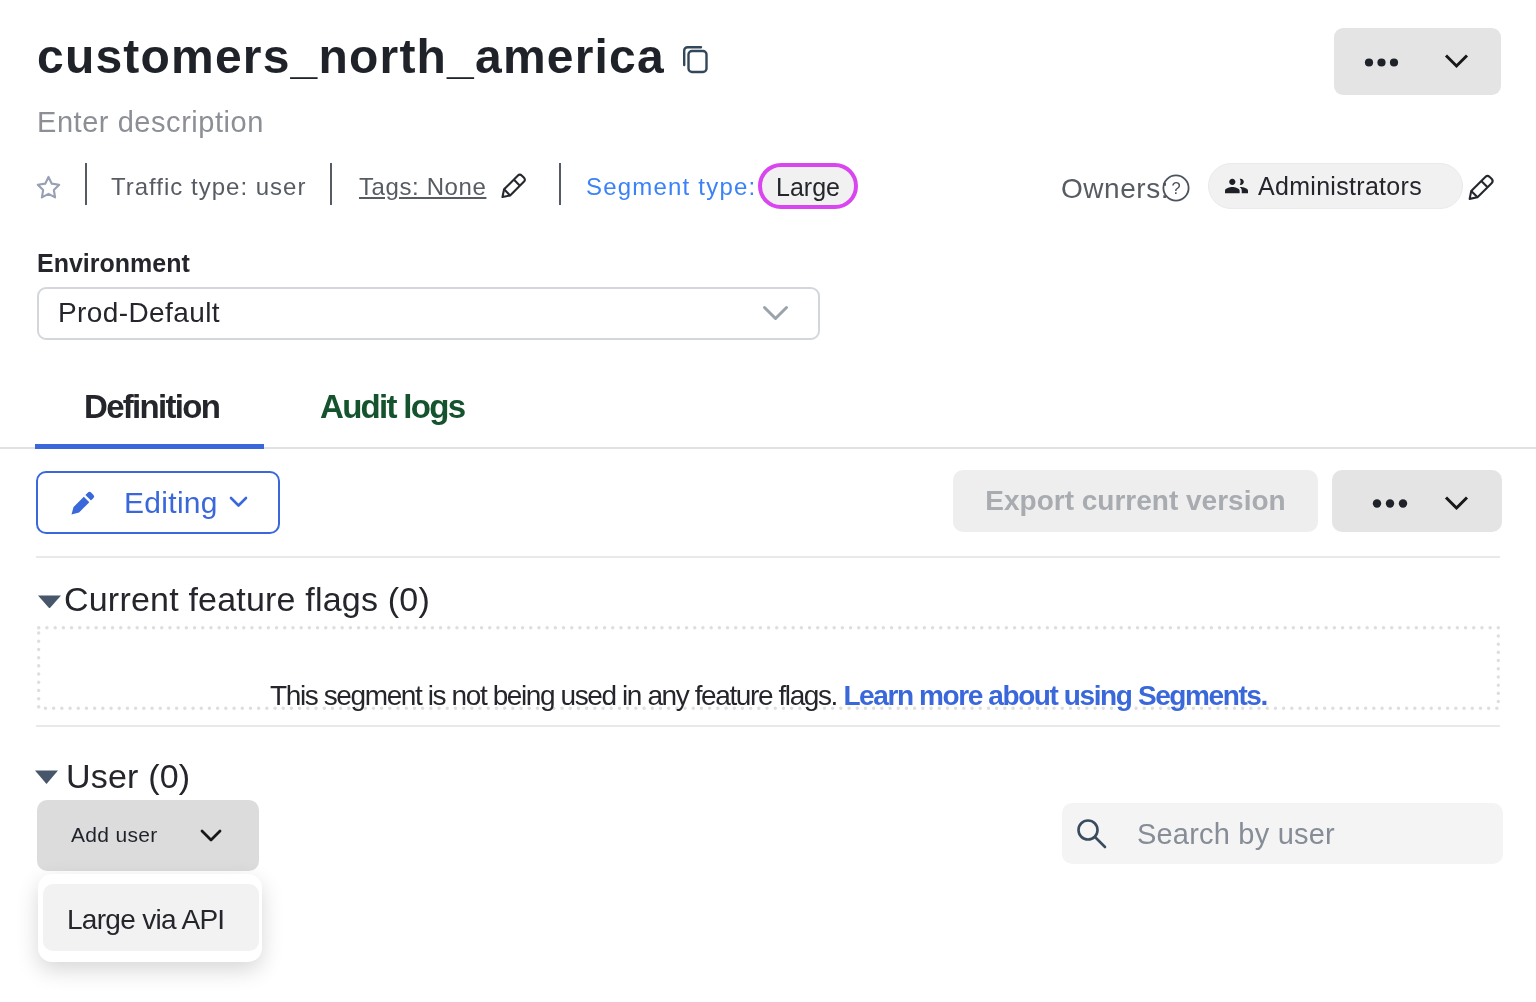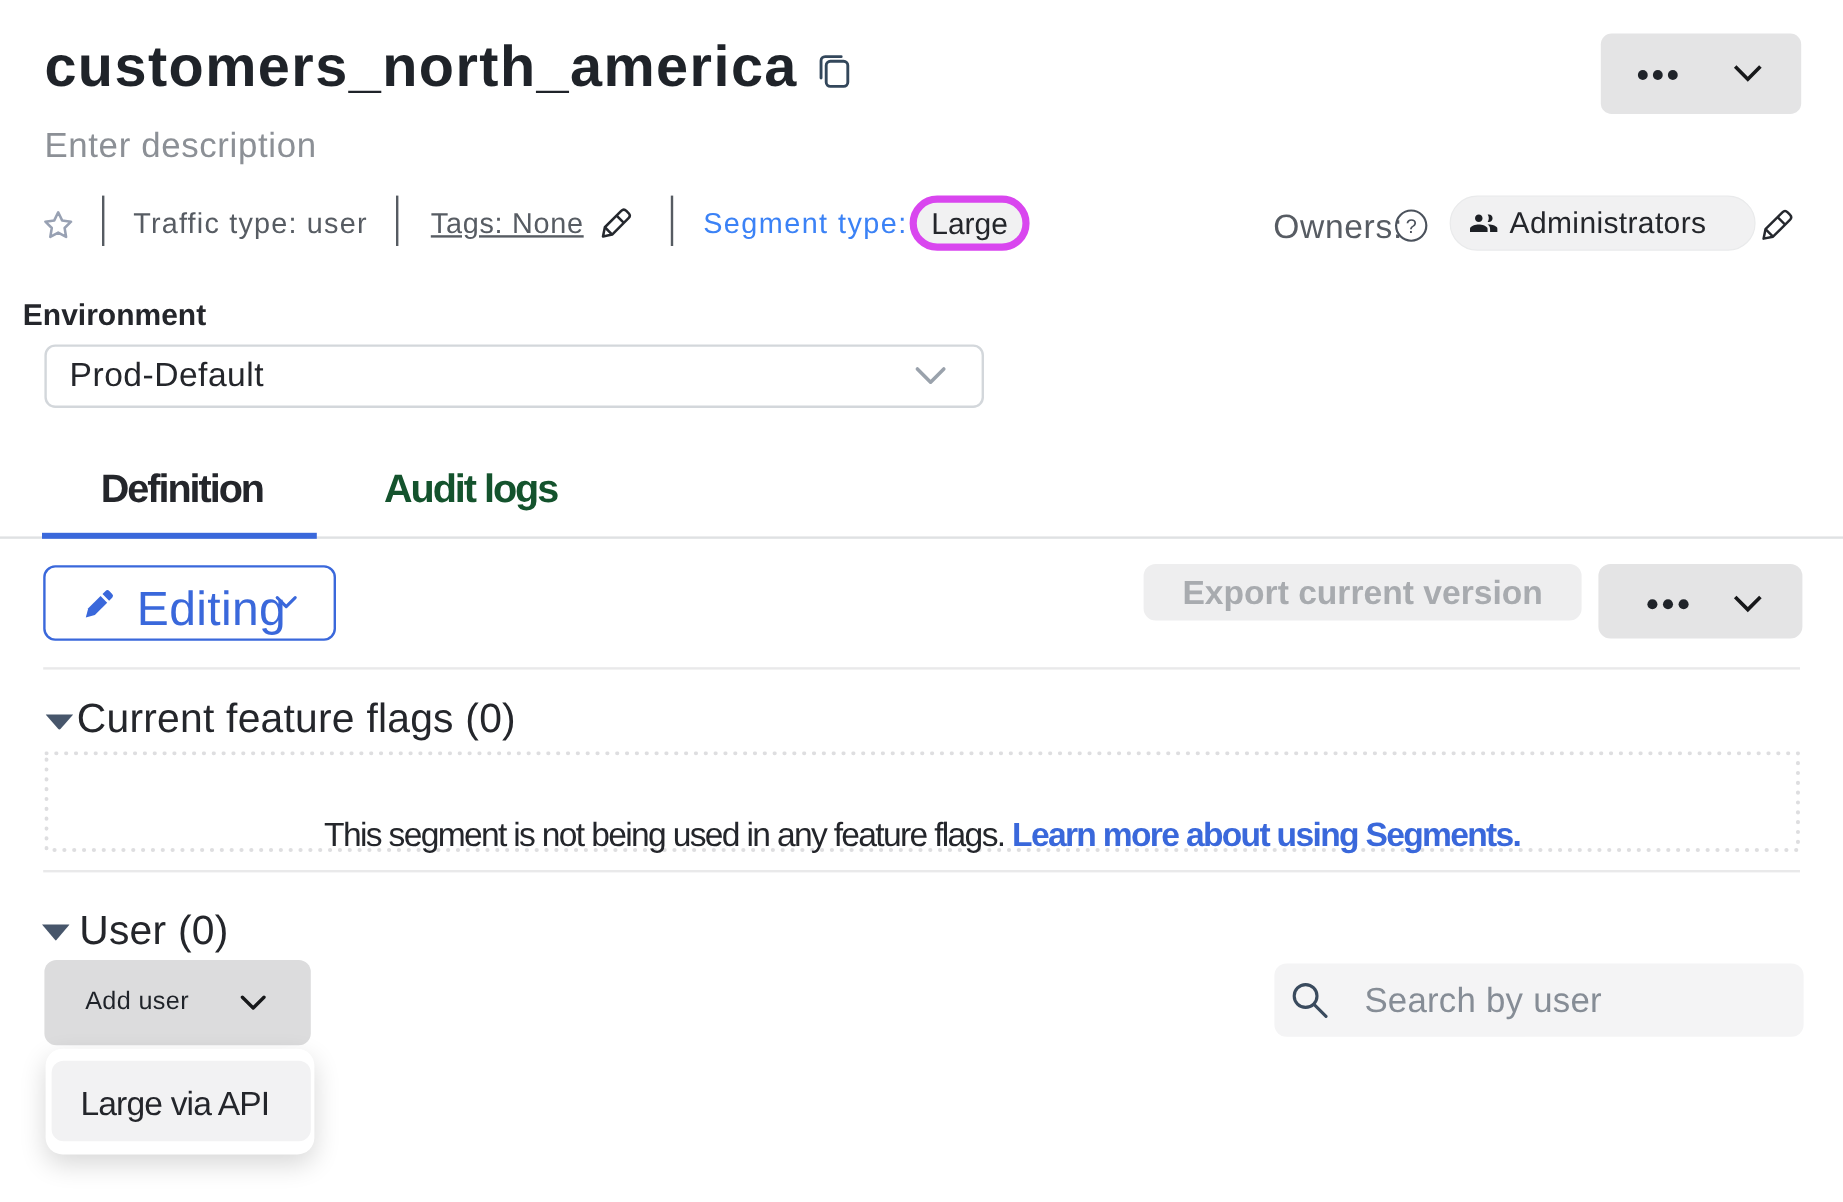--- a/index.html
+++ b/index.html
@@ -28,21 +28,21 @@
 <div class="abs" style="left:359px; top:173px; font-size:24px; letter-spacing:0.6px; color:#575c63;text-decoration:underline;">Tags: None</div>
 <svg class="abs" style="left:500px; top:169px;" width="28" height="32" viewBox="0 0 28 32" fill="none">
   <g transform="translate(2.5,28) rotate(-45)" stroke="#25282e" stroke-width="2.1" stroke-linejoin="round">
     <path d="M0 0 L6.5 -4.3 L25.8 -4.3 Q28.8 -4.3 28.8 -1.3 L28.8 1.3 Q28.8 4.3 25.8 4.3 L6.5 4.3 Z"></path>
     <path d="M6.5 -4.3 L6.5 4.3"></path>
     <path d="M20.3 -4.3 L20.3 4.3"></path>
   </g>
 </svg>
 <div class="abs" style="left:559px; top:163px; width:2px; height:42px; background:#565b62;"></div>
 <div class="abs" style="left:586px; top:173px; font-size:24px; letter-spacing:1.2px; color:#3b82f6;">Segment type:</div>
-<div class="abs" style="left:758px; top:163px; width:100px; height:46px; background:#f1f1f2; border:6px solid #d946ef; border-radius:23px; font-size:25px; color:#24262b; display:flex; align-items:center; justify-content:center; padding-top:3px;">Large</div>
+<div class="abs" style="left:758px; top:163px; width:100px; height:46px; background:#f1f1f2; border:4px solid #d946ef; border-radius:23px; font-size:25px; color:#24262b; display:flex; align-items:center; justify-content:center; padding-top:3px;">Large</div>
 
 <div class="abs" style="left:1061px; top:173px; font-size:28px; letter-spacing:0.55px; color:#575c63;">Owners:</div>
 <svg class="abs" style="left:1162px; top:174px;" width="28" height="28" viewBox="0 0 28 28" fill="none">
   <circle cx="14" cy="14" r="12.6" stroke="#4b525c" stroke-width="1.8"></circle>
   <text x="14" y="20" text-anchor="middle" font-family="Liberation Sans" font-size="16.5" fill="#4b525c">?</text>
 </svg>
 <div class="abs" style="left:1208px; top:163px; width:255px; height:46px; background:#f1f1f2; border:1px solid #e9eaeb; border-radius:23px;"></div>
 <svg class="abs" style="left:1225px; top:176px;" width="23" height="20" viewBox="1 5 22 14" fill="#1d2025">
   <path d="M16 11c1.66 0 2.99-1.34 2.99-3S17.66 5 16 5c-.32 0-.63.05-.91.14.57.81.9 1.79.9 2.86s-.34 2.04-.9 2.86c.28.09.59.14.91.14zm-8 0c1.66 0 2.99-1.34 2.99-3S9.66 5 8 5 5 6.34 5 8s1.34 3 3 3zm0 2c-2.33 0-7 1.17-7 3.5V19h14v-2.5c0-2.33-4.67-3.5-7-3.5zm8 0c-.29 0-.62.02-.97.05 1.16.84 1.97 1.97 1.97 3.45V19h6v-2.5c0-2.33-4.67-3.5-7-3.5z"></path>
 </svg>
@@ -58,45 +58,45 @@
 <div class="abs" style="left:1334px; top:28px; width:167px; height:67px; background:#e4e4e5; border-radius:9px;"></div>
 <svg class="abs" style="left:1363px; top:54px;" width="44" height="17" viewBox="0 0 44 17">
   <circle cx="6" cy="8.5" r="4.1" fill="#1f2329"></circle>
   <circle cx="18.5" cy="8.5" r="4.1" fill="#1f2329"></circle>
   <circle cx="31" cy="8.5" r="4.1" fill="#1f2329"></circle>
 </svg>
 <svg class="abs" style="left:1444px; top:53px;" width="25" height="16" viewBox="0 0 25 16" fill="none">
   <path d="M2 2.5 L12.5 13 L23 2.5" stroke="#17181a" stroke-width="3"></path>
 </svg>
 
-<div class="abs" style="left:19px; top:249px; font-size:25px; font-weight:700; color:#24262b;">Environment</div>
+<div class="abs" style="left:37px; top:249px; font-size:25px; font-weight:700; color:#24262b;">Environment</div>
 <div class="abs" style="left:37px; top:287px; width:783px; height:53px; border:2px solid #d3d7db; border-radius:9px;"></div>
 <div class="abs" style="left:58px; top:297px; font-size:28px; letter-spacing:0.4px; color:#24262b;">Prod-Default</div>
 <svg class="abs" style="left:762px; top:305px;" width="27" height="17" viewBox="0 0 27 17" fill="none">
   <path d="M2.5 2.5 L13.5 13.5 L24.5 2.5" stroke="#9aa2ac" stroke-width="3" stroke-linecap="round" stroke-linejoin="round"></path>
 </svg>
 
 <div class="abs" style="left:84px; top:388px; font-size:33px; letter-spacing:-1.7px; font-weight:700; color:#24262b;">Definition</div>
 <div class="abs" style="left:320px; top:388px; font-size:33px; letter-spacing:-1.7px; font-weight:700; color:#14532d;">Audit logs</div>
 <div class="abs" style="left:0px; top:447px; width:1536px; height:2px; background:#dfe1e3;"></div>
 <div class="abs" style="left:35px; top:444px; width:229px; height:5px; background:#3a68db;"></div>
 
 <div class="abs" style="left:36px; top:471px; width:244px; height:63px; border:2px solid #3a68db; border-radius:10px;"></div>
 <svg class="abs" style="left:68px; top:488px;" width="30" height="30" viewBox="0 0 30 30" fill="#3a68db">
   <g transform="translate(3.5,26.5) rotate(-45)">
     <path d="M0 0 L6.8 -3.9 L21.3 -3.9 L21.3 3.9 L6.8 3.9 Z"></path>
     <path d="M23.6 -3.9 L27.2 -3.9 Q29.4 -3.9 29.4 -1.7 L29.4 1.7 Q29.4 3.9 27.2 3.9 L23.6 3.9 Z"></path>
   </g>
 </svg>
-<div class="abs" style="left:114px; top:486px; font-size:40px; letter-spacing:0.3px; color:#3a68db;">Editing</div>
+<div class="abs" style="left:124px; top:486px; font-size:30px; letter-spacing:0.3px; color:#3a68db;">Editing</div>
 <svg class="abs" style="left:229px; top:496px;" width="19" height="13" viewBox="0 0 19 13" fill="none">
   <path d="M2 2 L9.5 9.5 L17 2" stroke="#3a68db" stroke-width="2.6" stroke-linecap="round" stroke-linejoin="round"></path>
 </svg>
 
-<div class="abs" style="left:953px; top:470px; width:365px; height:47px; background:#eeeeef; border-radius:10px; display:flex; align-items:center; justify-content:center; font-size:28px; font-weight:700; color:#a8abaf;">Export current version</div>
+<div class="abs" style="left:953px; top:470px; width:365px; height:62px; background:#eeeeef; border-radius:10px; display:flex; align-items:center; justify-content:center; font-size:28px; font-weight:700; color:#a8abaf;">Export current version</div>
 <div class="abs" style="left:1332px; top:470px; width:170px; height:62px; background:#e4e4e5; border-radius:10px;"></div>
 <svg class="abs" style="left:1371px; top:495px;" width="44" height="17" viewBox="0 0 44 17">
   <circle cx="6" cy="8.5" r="4.2" fill="#1f2329"></circle>
   <circle cx="19" cy="8.5" r="4.2" fill="#1f2329"></circle>
   <circle cx="32" cy="8.5" r="4.2" fill="#1f2329"></circle>
 </svg>
 <svg class="abs" style="left:1444px; top:495px;" width="25" height="16" viewBox="0 0 25 16" fill="none">
   <path d="M2 2.5 L12.5 13 L23 2.5" stroke="#17181a" stroke-width="3"></path>
 </svg>
 

